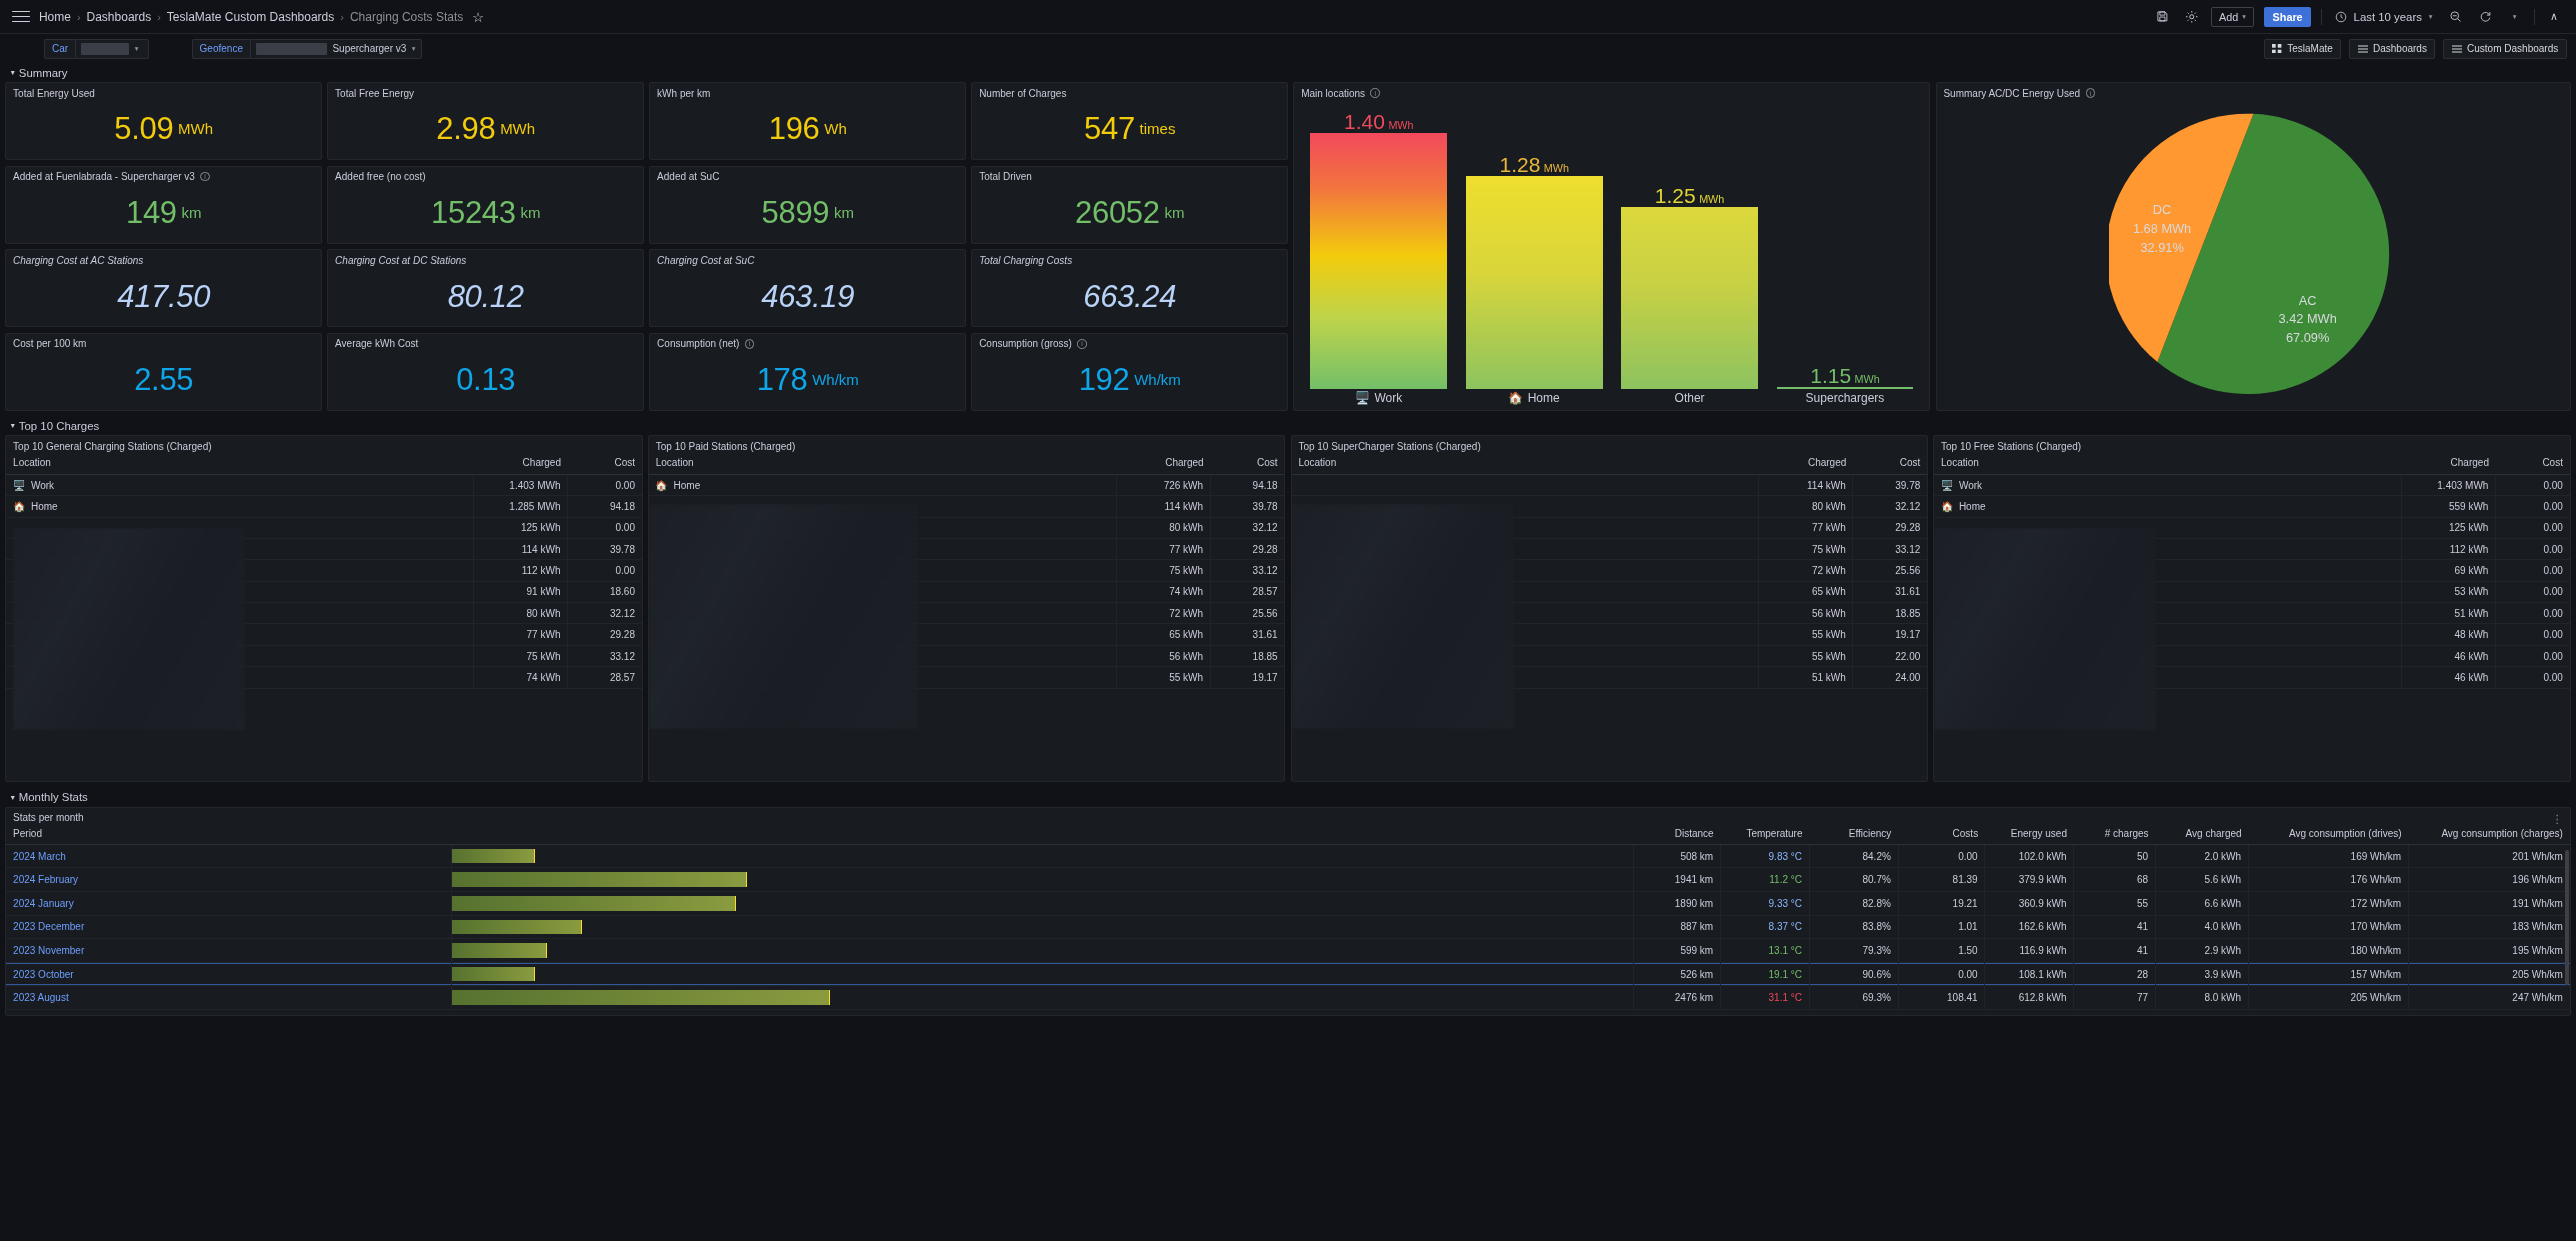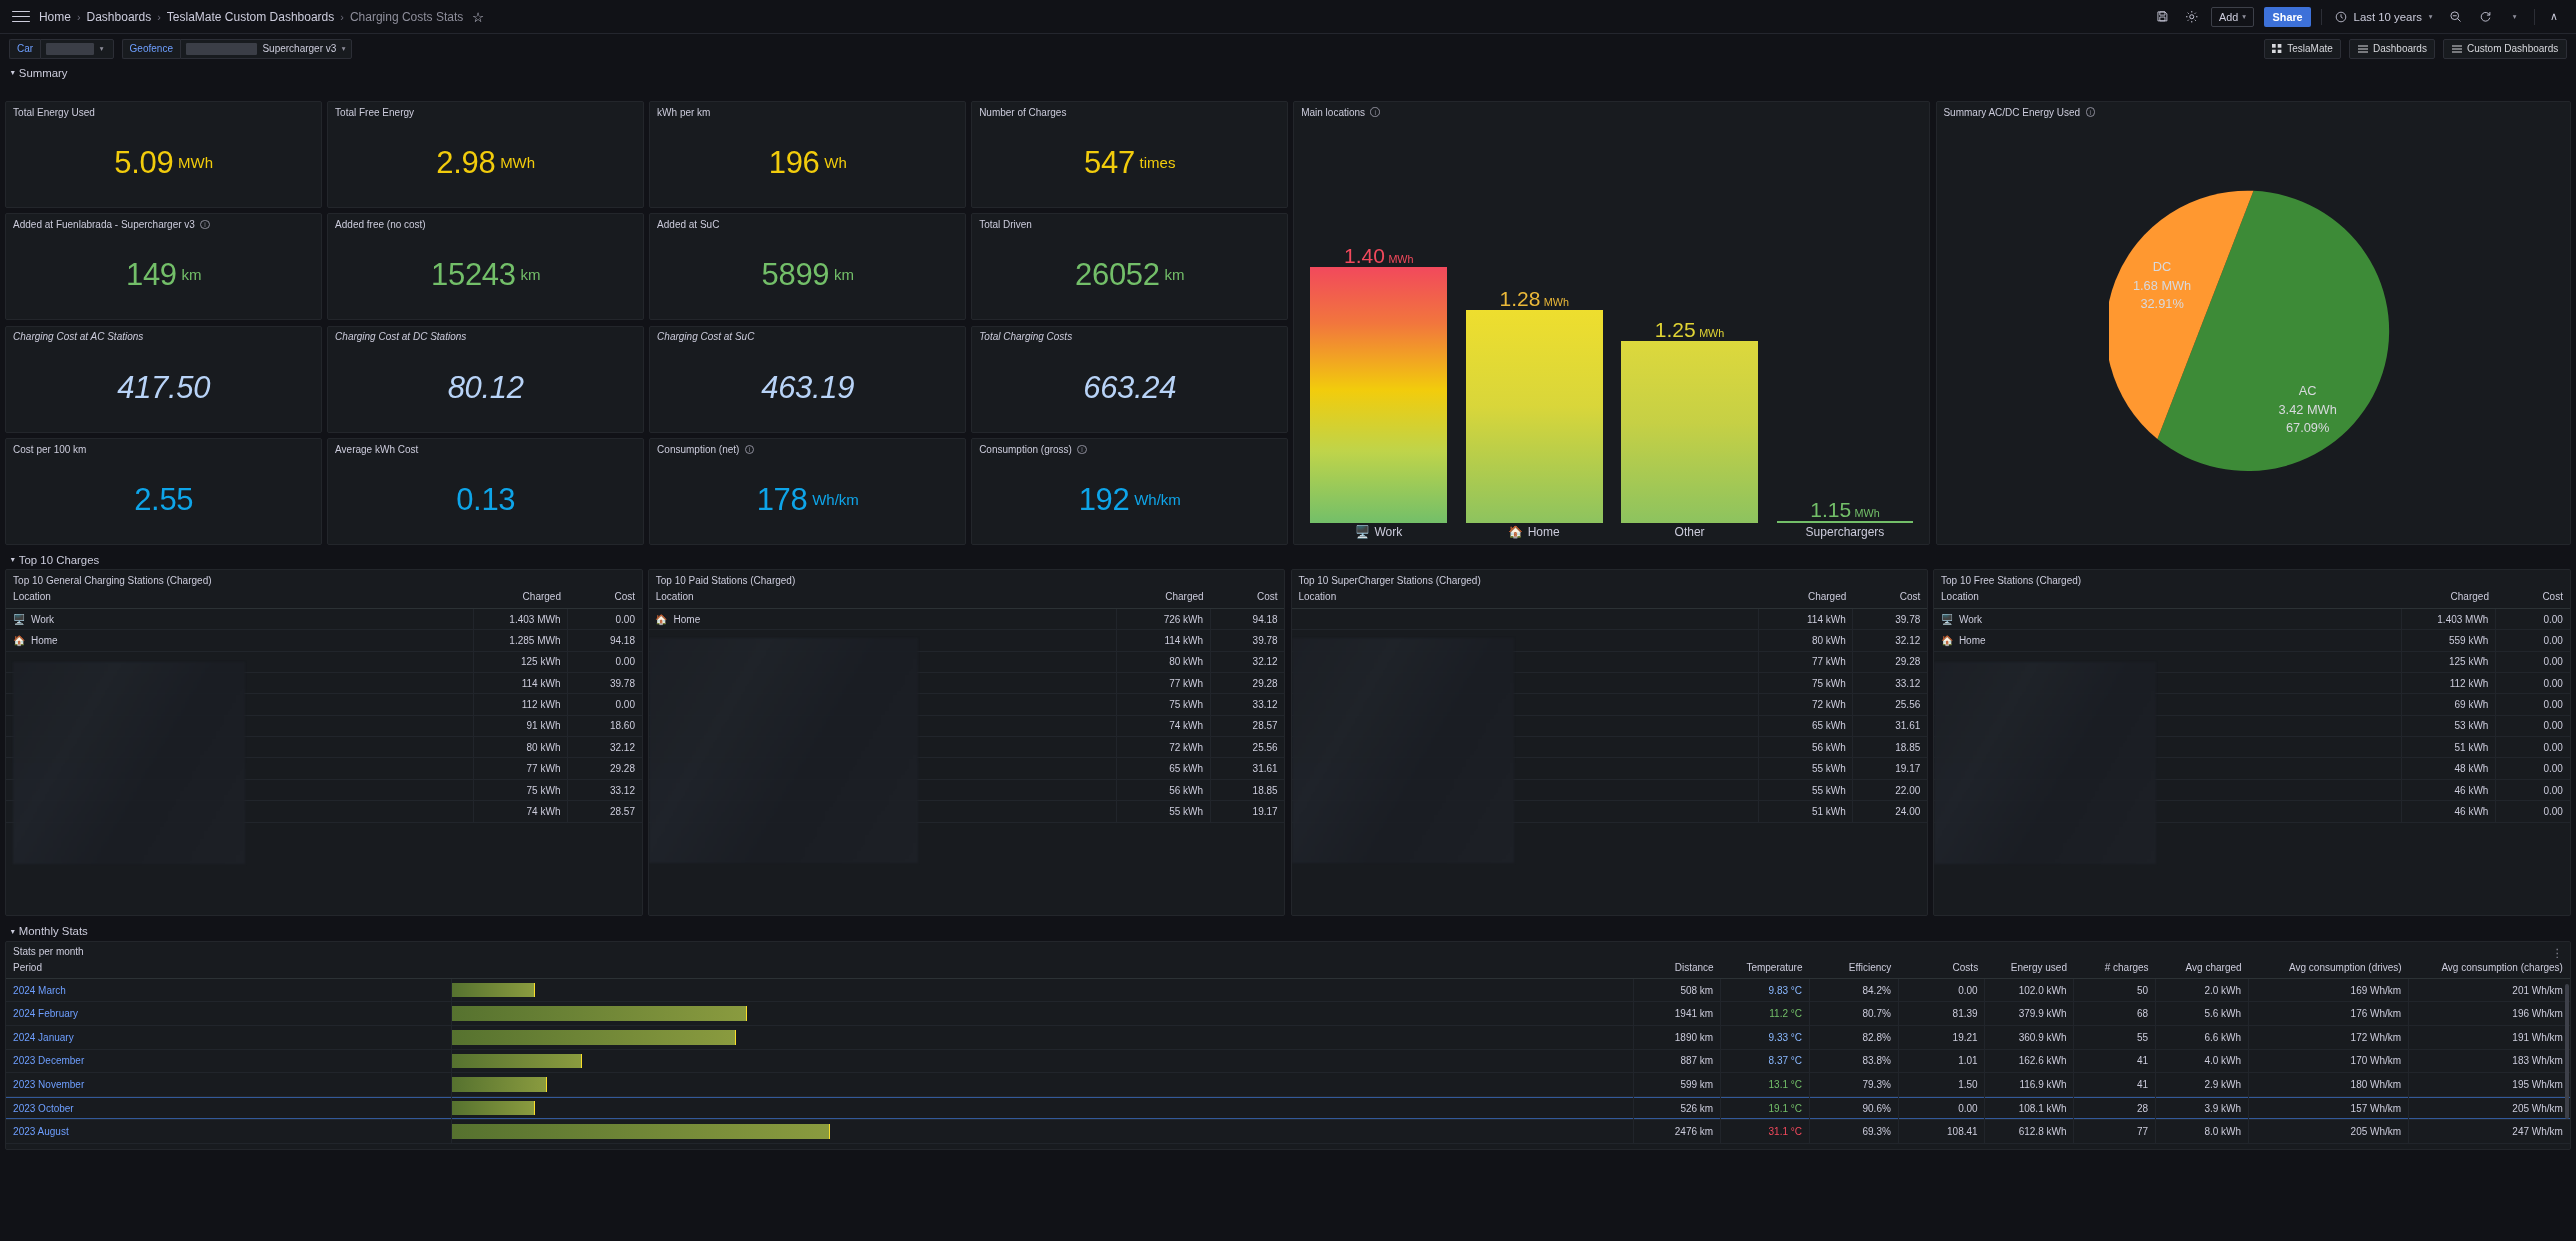--- a/index.html
+++ b/index.html
@@ -47,21 +47,21 @@
   .timerange {
     height:20px; display:flex; align-items:center; gap:6.7px; padding:0 4px;
     color:#ccccdc; font-size:11.4px; cursor:pointer;
   }
 
   
   .varbar {
     height: 29px; display:flex; align-items:center; padding:0 9.4px; gap:8px;
     background:#111217;
   }
-  .varctl { display:flex; align-items:center; }
+  .varctl { display:flex; align-items:center;margin-left:35px; }
   .varlabel {
     height:20px; padding:0 6.7px; display:flex; align-items:center;
     border:0.7px solid #2c2e36; border-right:none; border-radius:2px 0 0 2px;
     color:#6e9fff; font-size:10px; background:#181b1f;
   }
   .varvalue {
     height:20px; min-width:40px; padding:0 5.4px; display:flex; align-items:center; gap:5.4px;
     border:0.7px solid #2c2e36; border-radius:0 2px 2px 0; background:#181b1f;
     color:#ccccdc; font-size:10px; cursor:pointer;
   }
@@ -271,21 +271,21 @@
   </div>
 </div>
 
 <div class="board">
 
   <div class="rowheader">
     <span class="rcaret">▾</span>
     <span>Summary</span>
   </div>
 
-  <div class="grid" style="height:444px;margin-top:19px;">
+  <div class="grid" style="height:329px;">
 
     <div style="width:1287px; display:flex; flex-direction:column; gap:5.4px;">
       <div class="grid" style="flex:1;">
         <div class="panel" style="flex:1;">
           <div class="panel-title">
               <span>Total Energy Used</span>
             </div>
           <div class="stat-body">
             <span class="stat-val c-yellow">5.09</span>
             <span class="stat-unit c-yellow">MWh</span>

